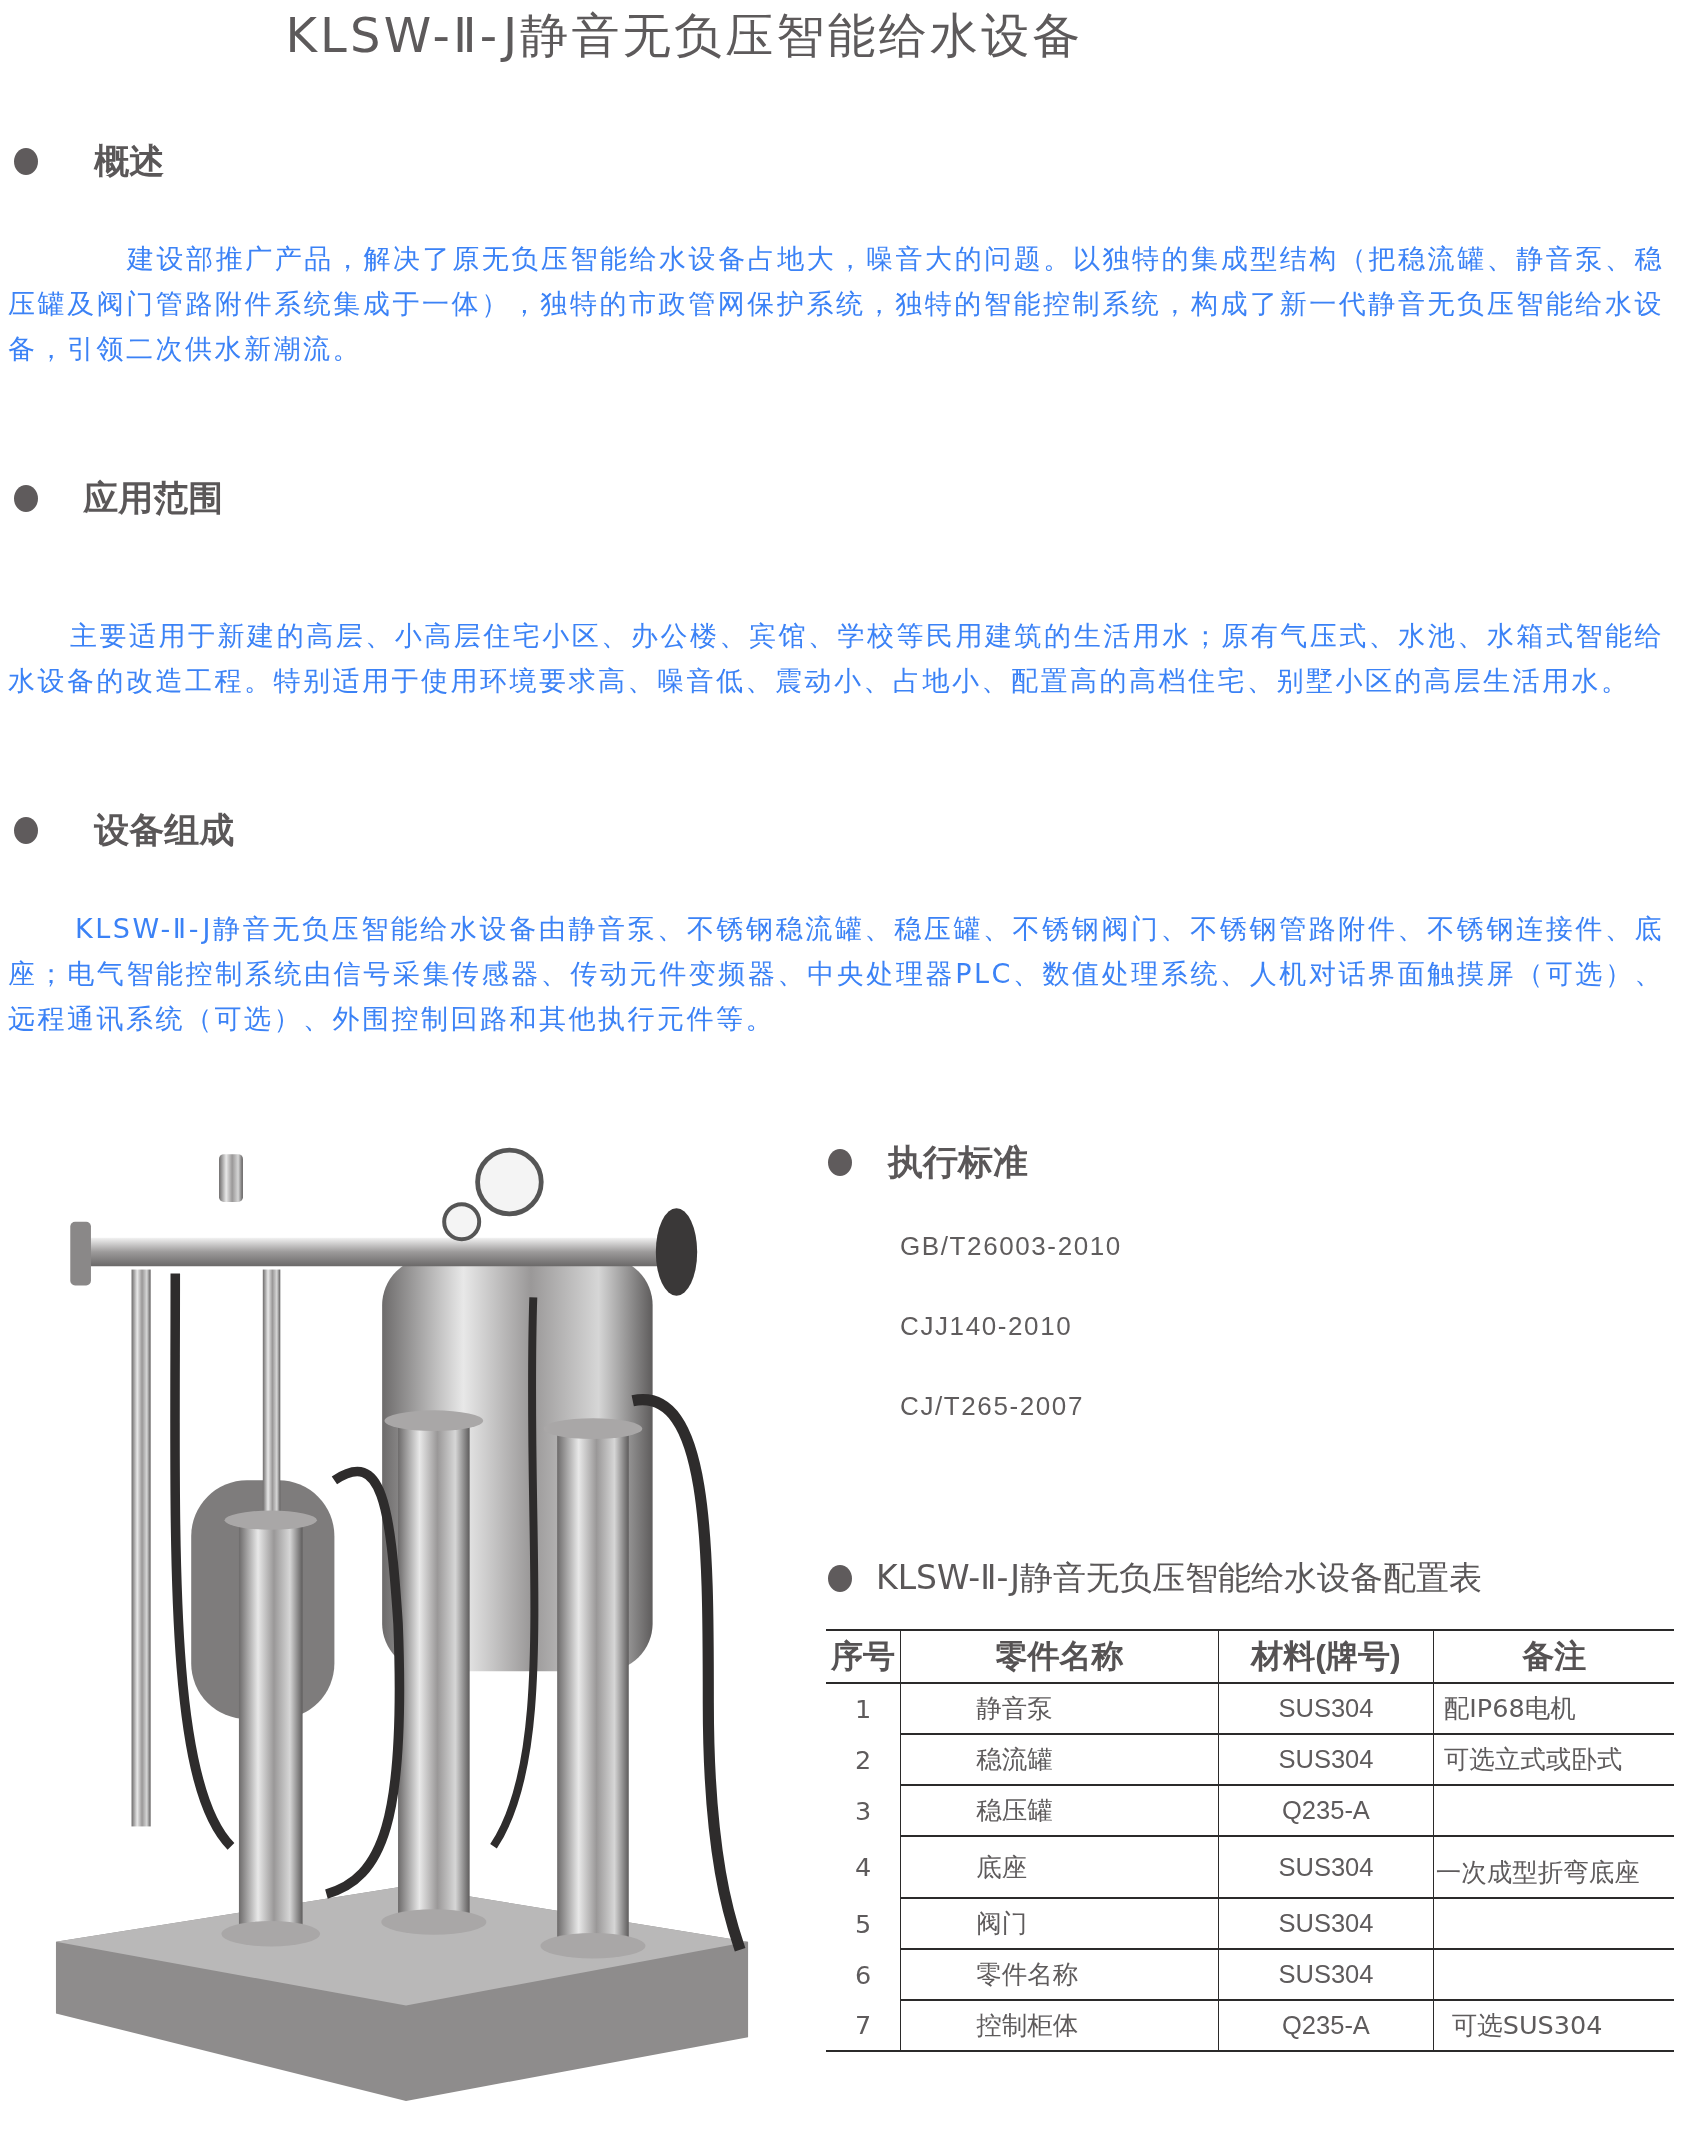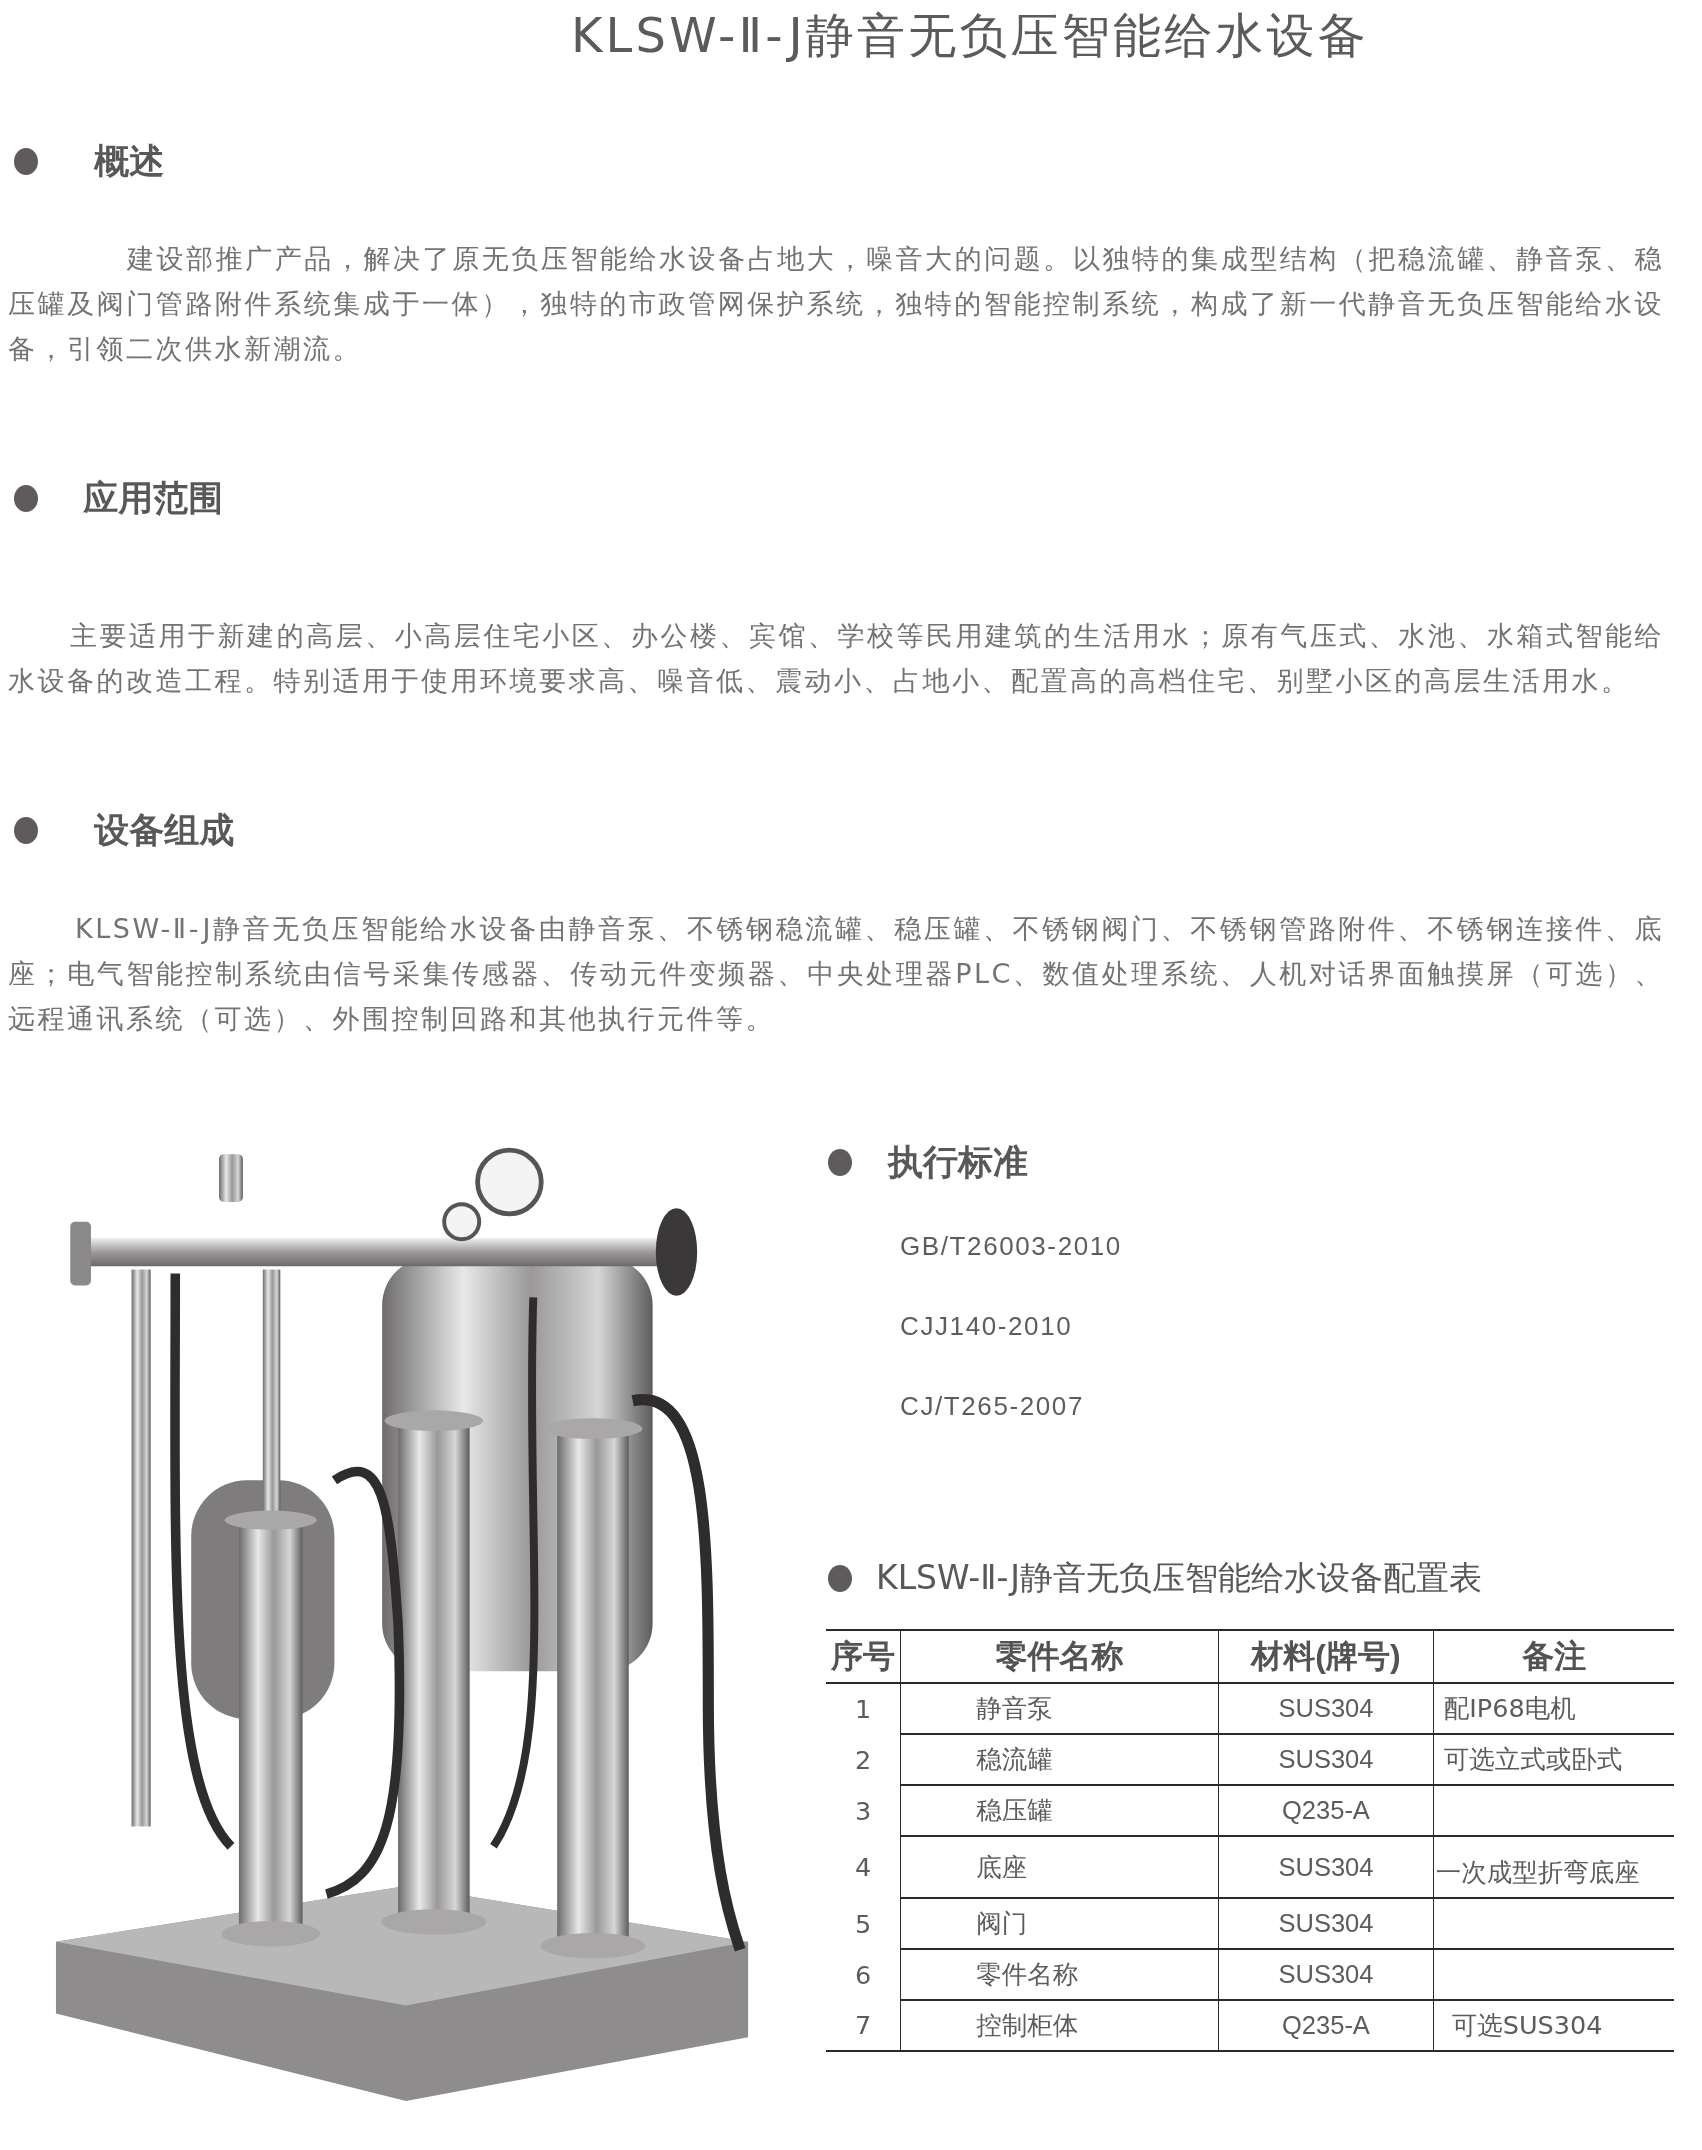--- a/index.html
+++ b/index.html
@@ -2,34 +2,34 @@
 <html style="font-size:12.7px"><head>
 <meta charset="utf-8">
 <style>
   html, body { margin: 0; padding: 0; background: #ffffff; }
   body {
     width: 1703px; height: 2151px; position: relative; overflow: hidden;
     font-family: "DejaVu Sans", "Liberation Sans", sans-serif;
     color: #5a5758;
   }
   .title {
-    position: absolute; left: 0; top: 3.2px; width: 1369px; text-align: right;
+    position: absolute; left: 0; top: 3.2px; width: 1369px; text-align: center;
     font-size: 48px; letter-spacing: 3.2px; color: #5d5a5b; line-height: 64px;
   }
   .sec-head {
     position: absolute; display: flex; align-items: center;
     font-size: 35px; font-weight: bold; color: #5a5758; line-height: 48px;
   }
   .bullet {
     width: 24px; height: 27px; border-radius: 50%; background: #5f5b5c;
     display: inline-block; margin-right: 56px; flex: none;
   }
   .para {
     position: absolute; left: 8px; width: 1656px;
-    font-size: 27px; line-height: 45px; letter-spacing: 2.5px; color: #737373;
+    font-size: 27px; line-height: 45px; letter-spacing: 2.5px; color: #3b82f6;
     text-align: justify; text-align-last: left;
   }
   .standards {
     position: absolute; left: 900px; top: 1222px;
     font-family: "Liberation Sans", sans-serif; font-size: 26px; color: #5f5c5d; letter-spacing: 1.6px;
   }
   .standards div { height: 80px; line-height: 48px; }
   .photo { position: absolute; left: 48px; top: 1146px; width: 716px; height: 979px; }
   table.cfg {
     position: absolute; left: 826px; top: 1629px; width: 848px;

